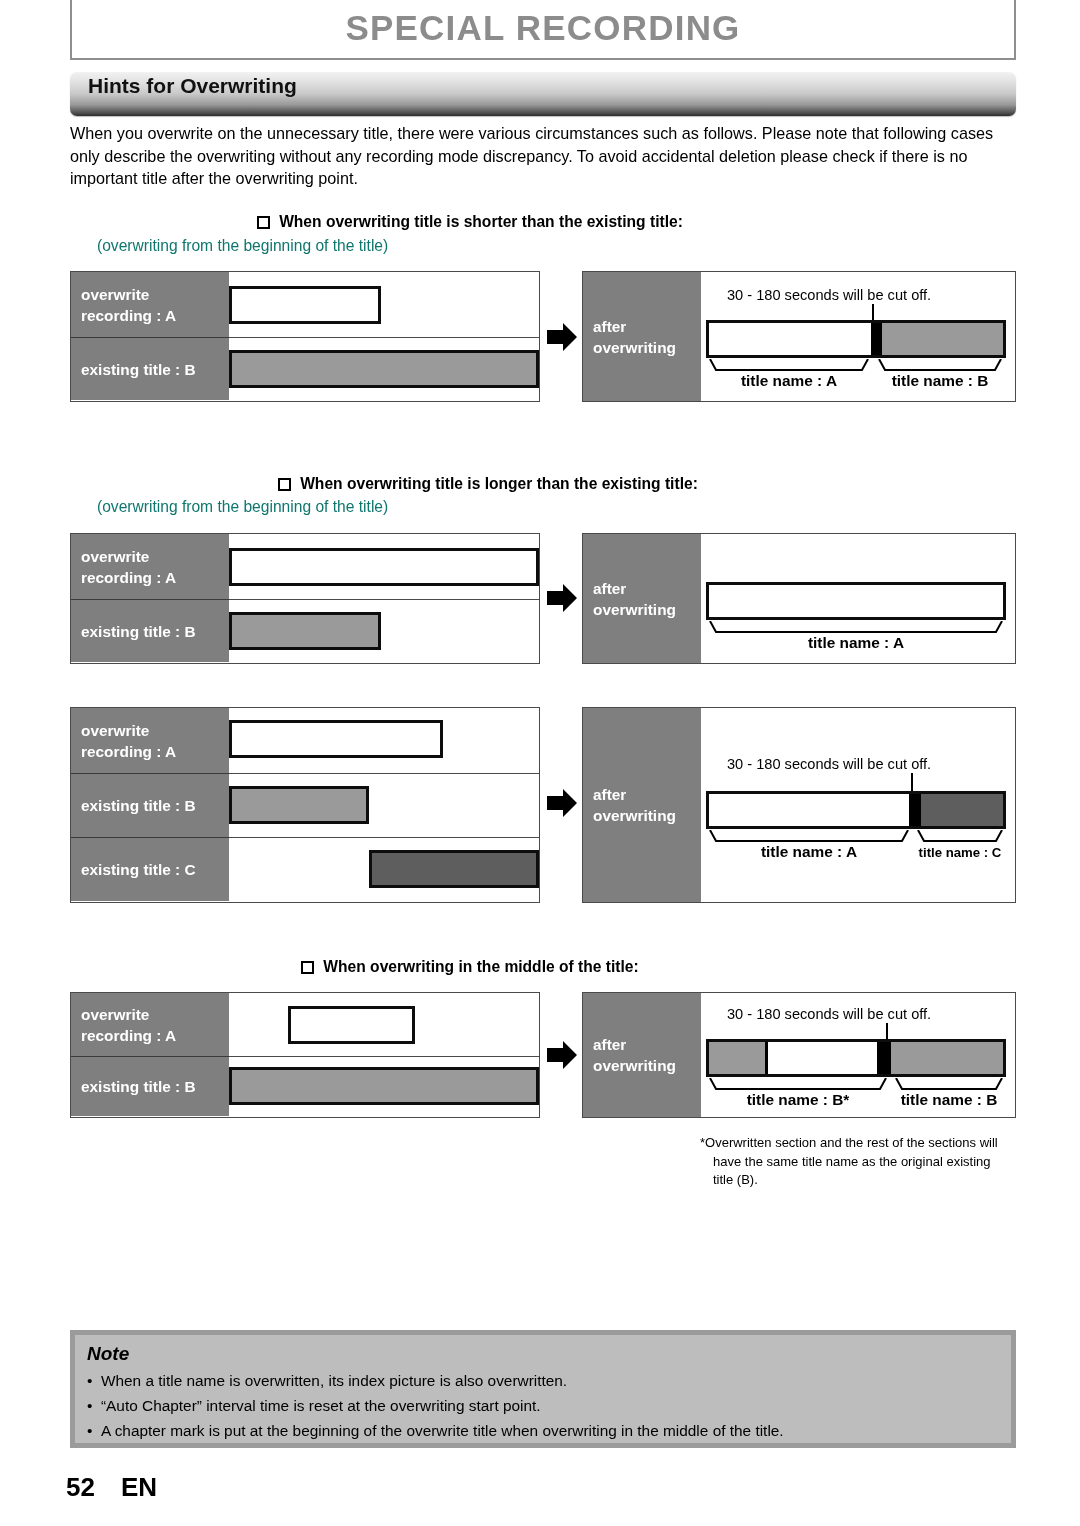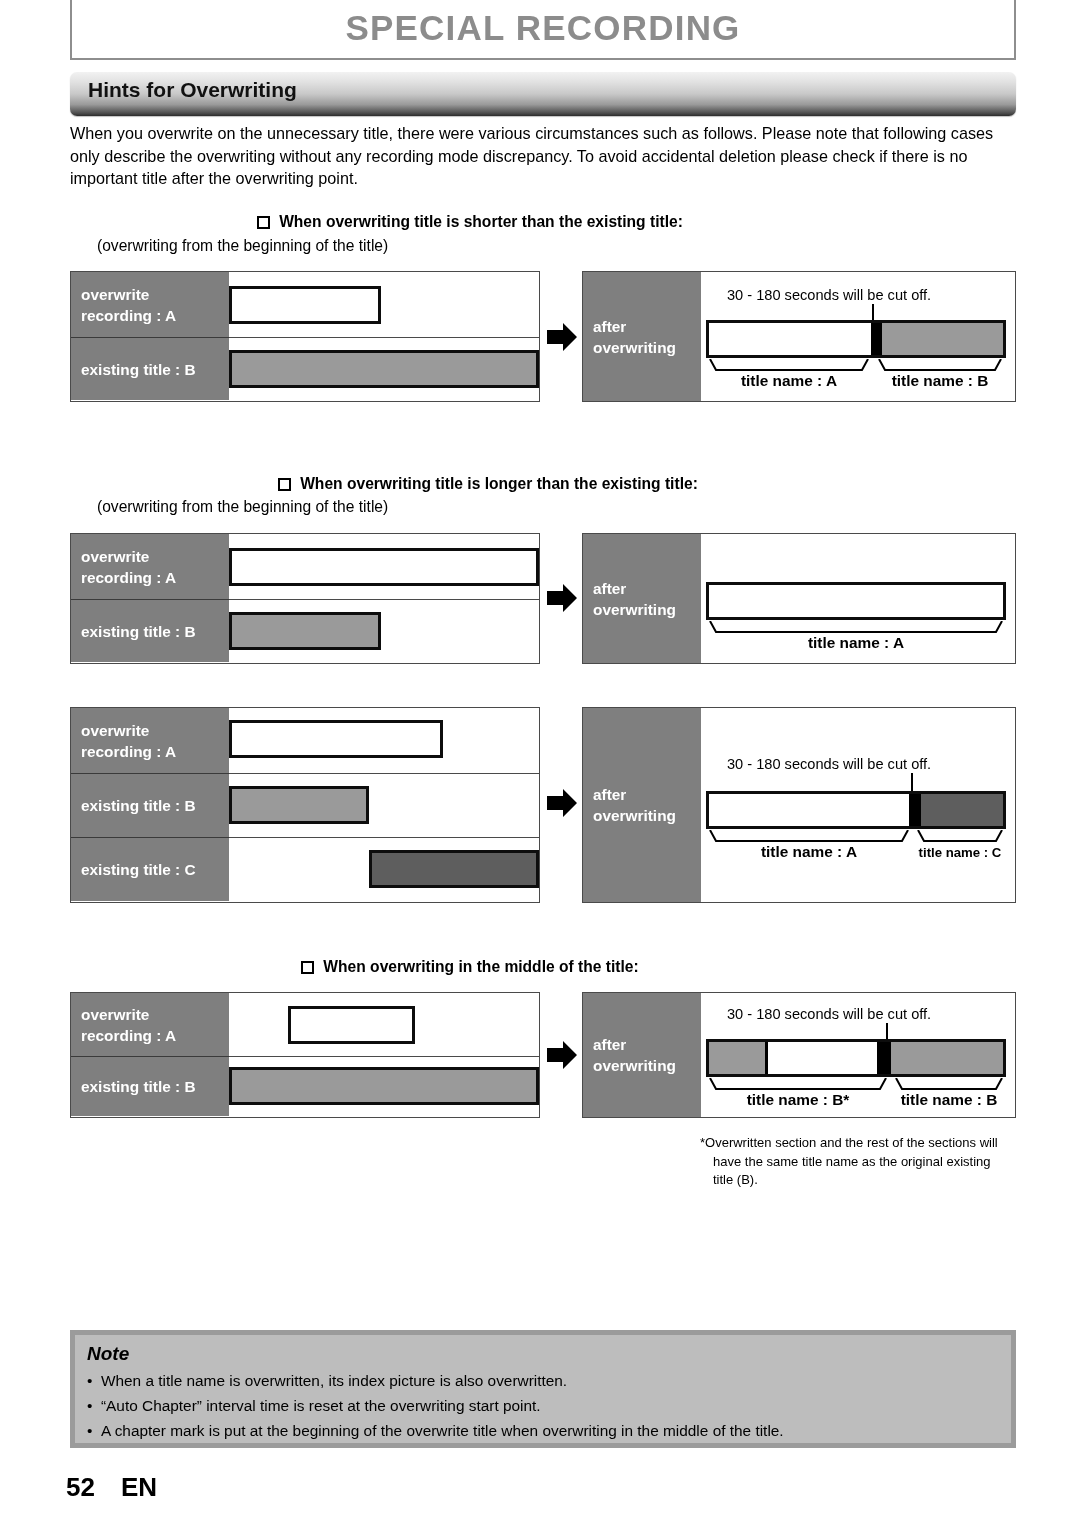--- a/index.html
+++ b/index.html
@@ -40,38 +40,38 @@
     left: 70px; top: 72px;
     width: 946px; height: 44px;
     border-radius: 7px;
     background: linear-gradient(180deg,
        #f2f2f2 0%, #e2e2e2 22%, #c8c8c8 50%, #9a9a9a 74%, #4b4b4b 94%, #2b2b2b 100%);
     display: flex; align-items: center;
     box-shadow: 0 1px 1px rgba(0,0,0,.25);
   }
   .section-bar .section-text {
     font-size: 21px; font-weight: bold; color: #111;
-    padding-left: 18px; padding-bottom: 8px;
+    padding-left: 18px; padding-bottom: 16px;
   }
 
   
   .intro {
     position: absolute; left: 70px; top: 122px; width: 948px;
     font-size: 16.2px; line-height: 22.5px; color: #000;
   }
 
   
   .case-head { position: absolute; display: flex; align-items: flex-start; justify-content: center; }
   .case-head .cb {
     width: 13px; height: 13px; border: 2px solid #000;
     margin-right: 9px; margin-top: 4px; flex: 0 0 auto; background: #fff;
   }
   .case-head .ht { font-size: 15.6px; font-weight: bold; line-height: 20px; }
   .case-sub {
-    position: absolute; font-size: 15.6px; line-height: 20px; color: #000000;
+    position: absolute; font-size: 15.6px; line-height: 20px; color: #0f766e;
   }
 
   
   .frame {
     position: absolute;
     border: 1.5px solid #4a4a4a;
     background: #fff;
     display: flex;
   }
   .frame .labels { width: 158px; flex: 0 0 158px; display: flex; flex-direction: column; }

